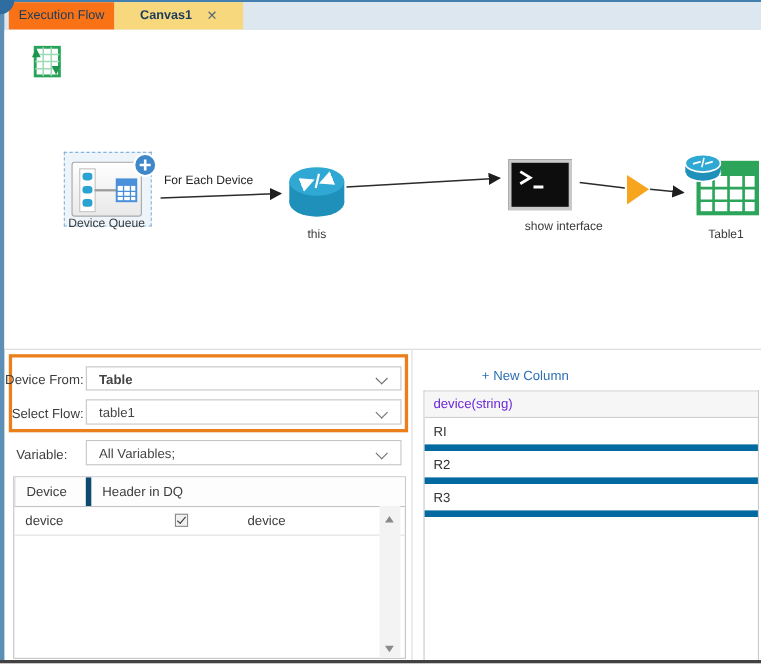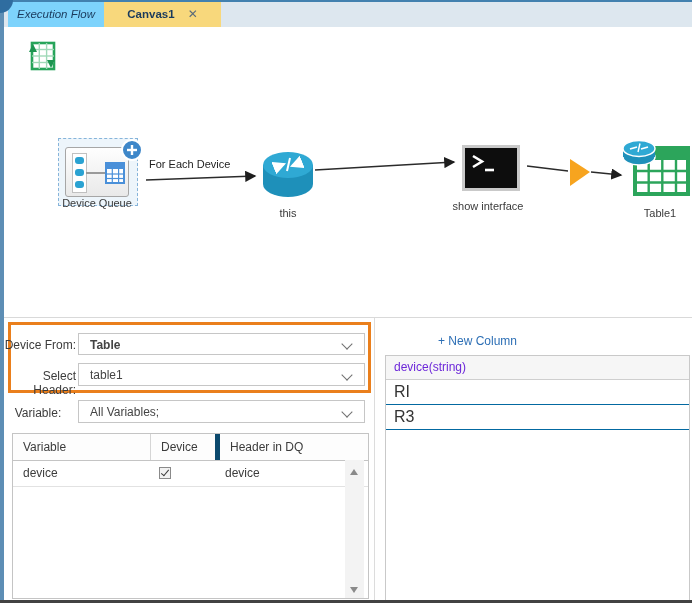--- a/index.html
+++ b/index.html
@@ -5,21 +5,21 @@
   html,body{margin:0;padding:0;background:#fff;}
   #app{position:relative;width:692px;height:608px;background:#fff;overflow:hidden;
        font-family:"Liberation Sans",sans-serif;color:#3c3c3c;}
   
   .top-strip{position:absolute;left:0;top:0;width:692px;height:2px;background:#4281af;}
   .left-bar{position:absolute;left:0;top:0;width:4px;height:602px;background:#5d8eb5;}
   .corner{position:absolute;left:0;top:0;width:13px;height:13px;background:#2f6da0;border-bottom-right-radius:13px;}
   
   .tabbar{position:absolute;left:4px;top:2px;width:688px;height:25px;background:#dde7ef;border-bottom:1px solid #a9c8de;}
   .tab{position:absolute;top:0;height:25px;line-height:25px;font-size:11.5px;color:#1a3a5c;text-align:center;cursor:default;}
-  .tab-exec{left:4px;width:96px;background:#7dd3fc;font-style:italic;}
+  .tab-exec{left:4px;width:96px;background:#f97316;}
   .tab-canvas{left:100px;width:117px;background:#f8d87c;font-weight:bold;display:flex;align-items:center;justify-content:center;gap:13px;}
   .close-x{font-weight:normal;font-size:12px;color:#5a6b7a;line-height:25px;}
   
   .canvas{position:absolute;left:4px;top:27px;width:688px;height:290px;background:#fff;}
   .conn{position:absolute;left:0;top:0;width:692px;height:317px;pointer-events:none;}
   .nodelabel{position:absolute;font-size:11px;color:#3a3a3a;text-align:center;}
   .edgelabel{position:absolute;left:149px;top:158px;font-size:11px;color:#222;}
   
   .dq{position:absolute;left:58px;top:138px;width:78px;height:66px;border:1px dashed #86b4da;background:rgba(213,232,246,.42);}
   .dq-inner{position:absolute;left:6px;top:8px;width:62px;height:48px;border:1px solid #a6a6a6;border-radius:3px;
@@ -55,21 +55,21 @@
   .cbx{position:relative;width:12px;height:12px;margin:6px 0 0 9px;border:1px solid #8a8a8a;background:#f1f1f1;box-sizing:border-box;}
   .cbx::after{content:"";position:absolute;left:3px;top:0px;width:3px;height:7px;
               border-right:1.6px solid #3a3a3a;border-bottom:1.6px solid #3a3a3a;transform:rotate(40deg);}
   .scrollbar{position:absolute;top:26px;right:4px;width:19px;height:138px;background:#f3f3f3;}
   .tri-up{position:absolute;left:5px;top:9px;width:0;height:0;border-left:4.5px solid transparent;border-right:4.5px solid transparent;border-bottom:6px solid #8a8a8a;}
   .tri-dn{position:absolute;left:5px;bottom:5px;width:0;height:0;border-left:4.5px solid transparent;border-right:4.5px solid transparent;border-top:6px solid #8a8a8a;}
   
   .newcol{position:absolute;left:394px;top:334px;font-size:12px;color:#2d6fb5;cursor:pointer;margin-left:44px;}
   .otable{position:absolute;left:385px;top:355px;width:305px;height:245px;border:1px solid #c9c9c9;border-bottom:none;box-sizing:border-box;background:#fff;}
   .ohead{height:23px;line-height:23px;padding-left:8px;font-size:12px;color:#6d28d9;background:#f6f6f6;border-bottom:1px solid #cfcfcf;}
-  .orow{height:24px;line-height:24px;padding-left:8px;font-size:16px;color:#333;border-bottom:1px solid #0369a1;}
+  .orow{height:24px;line-height:24px;padding-left:8px;font-size:12px;color:#333;border-bottom:6px solid #0369a1;}
   .bottom-line{position:absolute;left:0;top:600px;width:692px;height:3px;background:#424242;}
 </style>
 </head>
 <body>
 
 <div id="app">
   <div class="top-strip"></div>
 
   <div class="tabbar">
     <div class="tab tab-exec">Execution Flow</div>
@@ -151,21 +151,21 @@
     <line x1="28" y1="7" x2="25" y2="20" stroke="#fff" stroke-width="2"></line>
   </svg>
   <div class="nodelabel" style="left:258px;top:207px;width:60px;">this</div>
 
   <div class="term">
     <svg width="52" height="40" viewBox="0 0 52 40">
       <polyline points="8,8 17,13.5 8,19" fill="none" stroke="#fff" stroke-width="2.6"></polyline>
       <line x1="20" y1="22" x2="29" y2="22" stroke="#fff" stroke-width="2.6"></line>
     </svg>
   </div>
-  <div class="nodelabel" style="left:448px;top:200px;width:80px;">show interface</div>
+  <div class="nodelabel" style="left:468px;top:200px;width:80px;text-align:right;">show interface</div>
 
   <div class="otri"></div>
 
   <svg style="position:absolute;left:633px;top:146px;" width="57" height="50" viewBox="0 0 57 50">
     <rect x="2" y="2" width="53" height="46" fill="#fff" stroke="#2ca55b" stroke-width="4"></rect>
     <rect x="2" y="2" width="53" height="12" fill="#2ca55b"></rect>
     <g stroke="#2ca55b" stroke-width="2.4">
       <line x1="15.7" y1="14" x2="15.7" y2="48"></line>
         <line x1="29.3" y1="14" x2="29.3" y2="48"></line>
       <line x1="43" y1="14" x2="43" y2="48"></line>
@@ -186,52 +186,52 @@
   <div class="h-divider"></div>
   <div class="v-divider"></div>
   <div class="hlbox"></div>
 
   <div class="flabel" style="top:338px;">Device From:</div>
   <div class="fselect" style="top:333px;height:22px;line-height:22px;font-weight:bold;">
     <span>Table</span>
     <span class="chev" style="top:6px;"></span>
   </div>
 
-  <div class="flabel" style="top:369px;">Select Header:</div>
+  <div class="flabel" style="top:369px;">Select Flow:</div>
   <div class="fselect" style="top:363px;height:23px;line-height:23px;">
     <span>table1</span>
     <span class="chev" style="top:7px;"></span>
   </div>
 
   <div class="flabel" style="top:406px;text-align:center;">Variable:</div>
   <div class="fselect" style="top:400px;height:23px;line-height:23px;">
     <span>All Variables;</span>
     <span class="chev" style="top:7px;"></span>
   </div>
 
   <div class="vtable">
     <div class="vhead">
-      <div class="vh1">Variable</div>
       <div class="vh2">Device</div>
       <div class="vh3">Header in DQ</div>
     </div>
     <div class="vrow">
       <div style="width:137px;">device</div>
       <div style="width:65px;padding-left:0;">
         <span class="cbx" style="display:inline-block;"></span>
       </div>
       <div style="flex:1;">device</div>
     </div>
     <div class="scrollbar">
       <div class="tri-up"></div>
       <div class="tri-dn"></div>
     </div>
   </div>
 
   <div class="newcol">+ New Column</div>
   <div class="otable">
     <div class="ohead">device(string)</div>
     <div class="orow">RI</div>
+    <div class="orow">R2</div>
     <div class="orow">R3</div>
   </div>
 
   <div class="bottom-line"></div>
 </div>
 
 </body></html>

